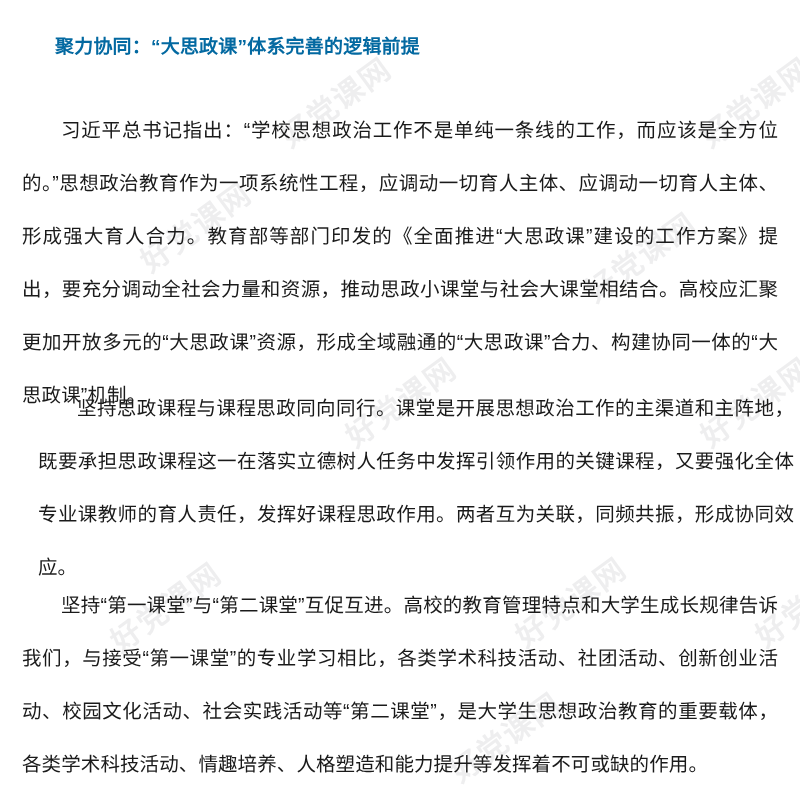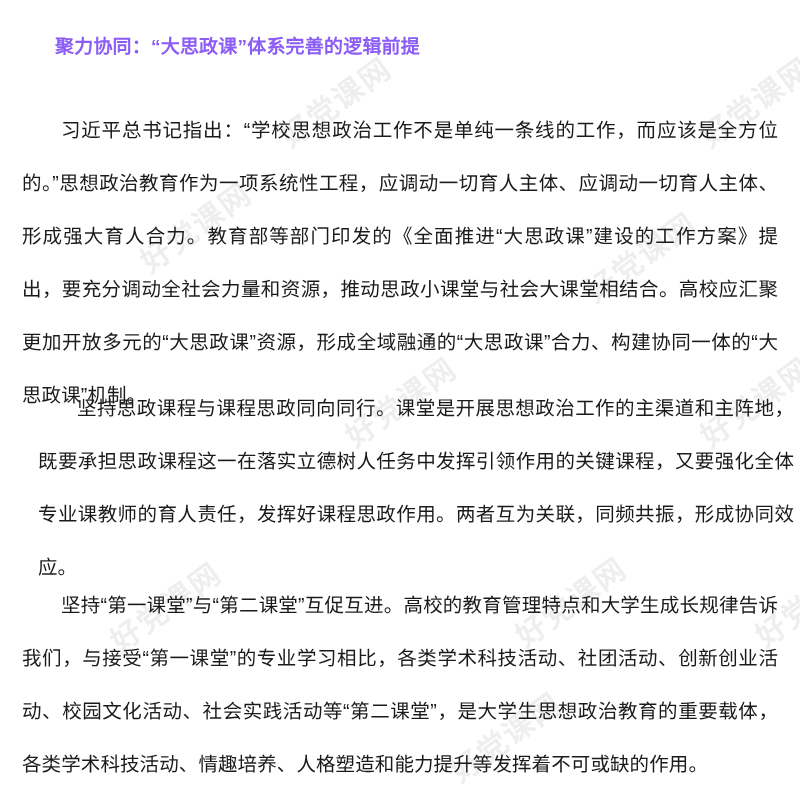--- a/index.html
+++ b/index.html
@@ -54,21 +54,21 @@
 
   #doc-title {
     position: absolute;
     left: 55px;
     top: 20px;
     width: 700px;
     font-size: 19px;
     font-weight: 700;
     line-height: 28px;
     letter-spacing: 0.2px;
-    color: #8b5cf6;
+    color: #0369a1;
     white-space: nowrap;
   }
 
   .doc-paragraph {
     position: absolute;
     left: 22px;
     width: 756px;
     font-size: 19.5px;
     line-height: 53px;
     letter-spacing: 0.1px;

